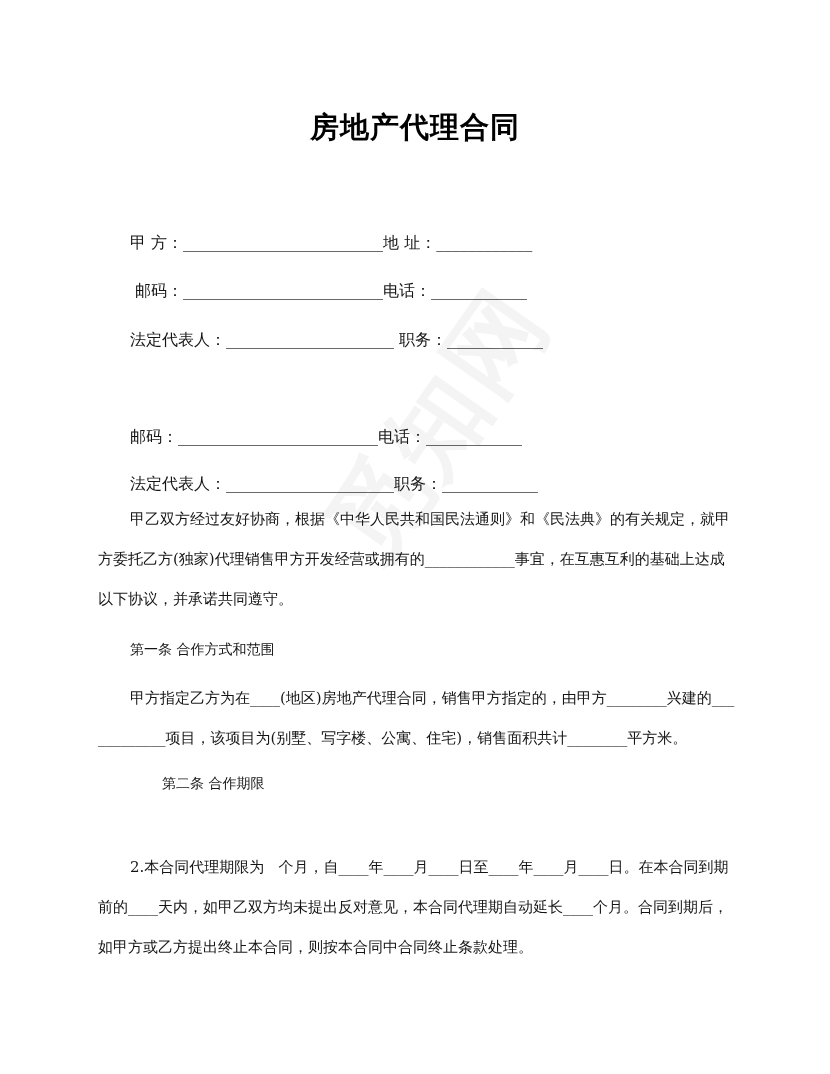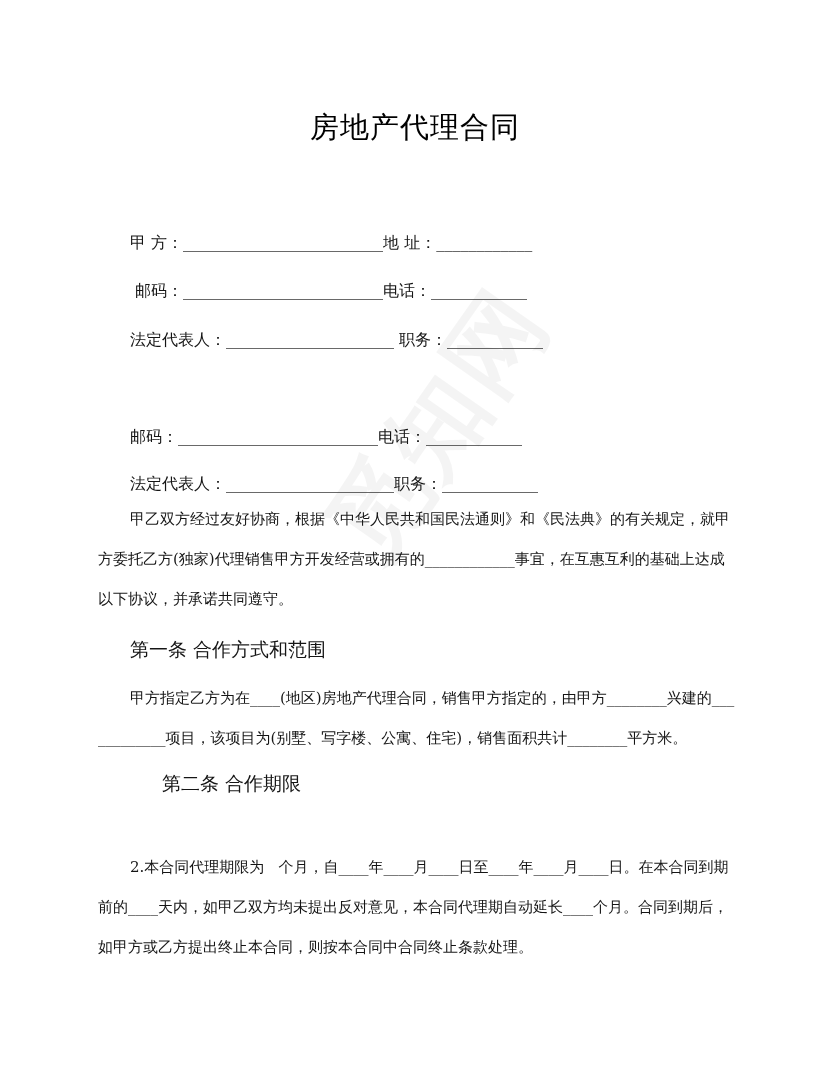--- a/index.html
+++ b/index.html
@@ -21,21 +21,21 @@
       width: 830px;
       height: 1074px;
       background: #ffffff;
     }
     .title {
       position: absolute;
       left: 0; width: 830px;
       top: 108px;
       text-align: center;
       font-size: 29px;
-      font-weight: normal;
+      font-weight: bold;
       letter-spacing: 1px;
       color: #000;
     }
     .line {
       position: absolute;
       font-size: 16px;
       line-height: 20px;
       white-space: pre;
       color: #151515;
     }
@@ -46,21 +46,21 @@
       font-size: 15px;
       line-height: 40px;
       color: #151515;
       text-indent: 32px;
       white-space: pre-wrap;
       word-break: break-all;
     }
     .heading {
       position: absolute;
       left: 130px;
-      font-size: 19px;
+      font-size: 14px;
       line-height: 20px;
       color: #151515;
       white-space: pre;
     }
     .watermark {
       position: absolute;
       left: 290px;
       top: 360px;
       font-size: 96px;
       font-weight: bold;

